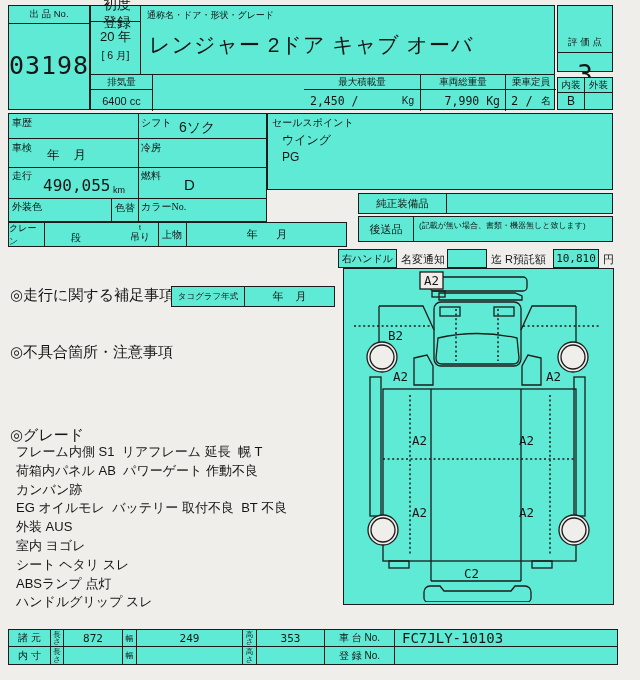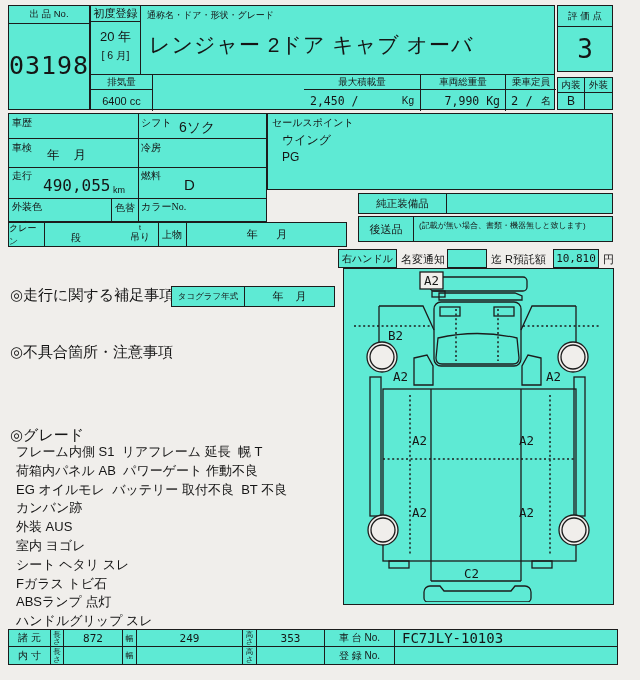--- a/index.html
+++ b/index.html
@@ -42,21 +42,21 @@
   <div class="bx" style="left:8px;top:5px;width:82px;height:105px;">
     <div style="height:17px;border-bottom:1.4px solid #1c1c1c;" class="hdr">出 品 No.</div>
     <div class="flexc mono" style="height:82px;font-size:25px;letter-spacing:1px;">03198</div>
   </div>
 
   <div class="bx" style="left:90px;top:5px;width:465px;height:105px;">
 
     <div class="line" style="left:0;top:68px;width:100%;height:1.4px;"></div>
 
     <div class="abs" style="left:0;top:0;width:50px;height:68px;border-right:1.4px solid #1c1c1c;">
-      <div class="hdr" style="height:15px;border-bottom:1.4px solid #1c1c1c;font-size:11px;">初度登録</div>
+      <div class="hdr" style="height:15px;border-bottom:1.4px solid #1c1c1c;font-size:14px;padding-left:12px;">初度登録</div>
       <div style="text-align:center;font-size:13px;margin-top:6px;" class="pre">20 年</div>
       <div style="text-align:center;font-size:10.5px;margin-top:3px;" class="pre">[ 6 月]</div>
     </div>
 
     <div class="abs" style="left:50px;top:0;width:415px;height:68px;">
       <div style="font-size:9px;padding:3px 0 0 6px;">通称名・ドア・形状・グレード</div>
       <div class="pre" style="font-size:21px;padding:9px 0 0 8px;letter-spacing:1px;">レンジャー 2ドア キャブ オーバ</div>
     </div>
 
     <div class="abs" style="left:0;top:69.4px;width:62px;height:35.6px;border-right:1.4px solid #1c1c1c;display:flex;flex-direction:column;">
@@ -77,21 +77,21 @@
     <div class="abs" style="left:415px;top:69.4px;width:50px;height:35.6px;display:flex;flex-direction:column;">
       <div class="cellhdr">乗車定員</div>
       <div class="cellval" style="justify-content:space-between;padding:0 5px;">
         <span class="mono" style="font-size:12px;">2 /</span>
         <span style="font-size:10px;">名</span>
       </div>
     </div>
   </div>
 
   <div class="bx" style="left:557px;top:5px;width:56px;height:67px;">
-    <div class="hdr" style="height:20px;border-bottom:1.4px solid #1c1c1c;">評 価 点</div>
+    <div class="hdr" style="height:20px;border-bottom:1.4px solid #1c1c1c;margin-top:26px;">評 価 点</div>
     <div class="flexc mono" style="height:43px;font-size:26px;">3</div>
   </div>
 
   <div class="bx" style="left:557px;top:77px;width:56px;height:33px;">
     <div style="display:grid;grid-template-columns:1fr 1fr;grid-template-rows:15px 1fr;height:100%;">
       <div class="hdr" style="border-right:1.4px solid #1c1c1c;border-bottom:1.4px solid #1c1c1c;">内装</div>
       <div class="hdr" style="border-bottom:1.4px solid #1c1c1c;">外装</div>
       <div class="flexc" style="border-right:1.4px solid #1c1c1c;font-size:12px;">B</div>
       <div class="flexc" style="font-size:12px;"></div>
     </div>
@@ -162,26 +162,25 @@
     <div class="flexc" style="width:72px;border-right:1.4px solid #1c1c1c;font-size:8.5px;">タコグラフ年式</div>
     <div class="flexc pre" style="flex:1;font-size:11px;">年    月</div>
   </div>
 
   <div class="abs title" style="left:10px;top:343px;">◎不具合箇所・注意事項</div>
 
   <div class="abs title" style="left:10px;top:426px;">◎グレード</div>
   <div class="abs" id="report" style="left:16px;top:443px;width:330px;">
     <div>フレーム内側 S1  リアフレーム 延長  幌 T</div>
     <div>荷箱内パネル AB  パワーゲート 作動不良</div>
+    <div>カンバン跡</div>
     <div>EG オイルモレ  バッテリー 取付不良  BT 不良</div>
-    <div>カンバン跡</div>
     <div>外装 AUS</div>
     <div>室内 ヨゴレ</div>
     <div>シート ヘタリ スレ</div>
-    <div>Fガラス トビ石</div>
     <div>ABSランプ 点灯</div>
     <div>ハンドルグリップ スレ</div>
   </div>
 
   <div class="bx" id="diag" style="left:343px;top:268px;width:271px;height:337px;">
     <svg width="267" height="333" viewBox="0 0 267 333">
 
       <rect class="st" x="86" y="8" width="97" height="14" rx="4"></rect>
       <rect class="st" x="88" y="22" width="13" height="6"></rect>
       <path class="st" d="M95,24 h76 l7,3 v4 h-83 z"></path>

